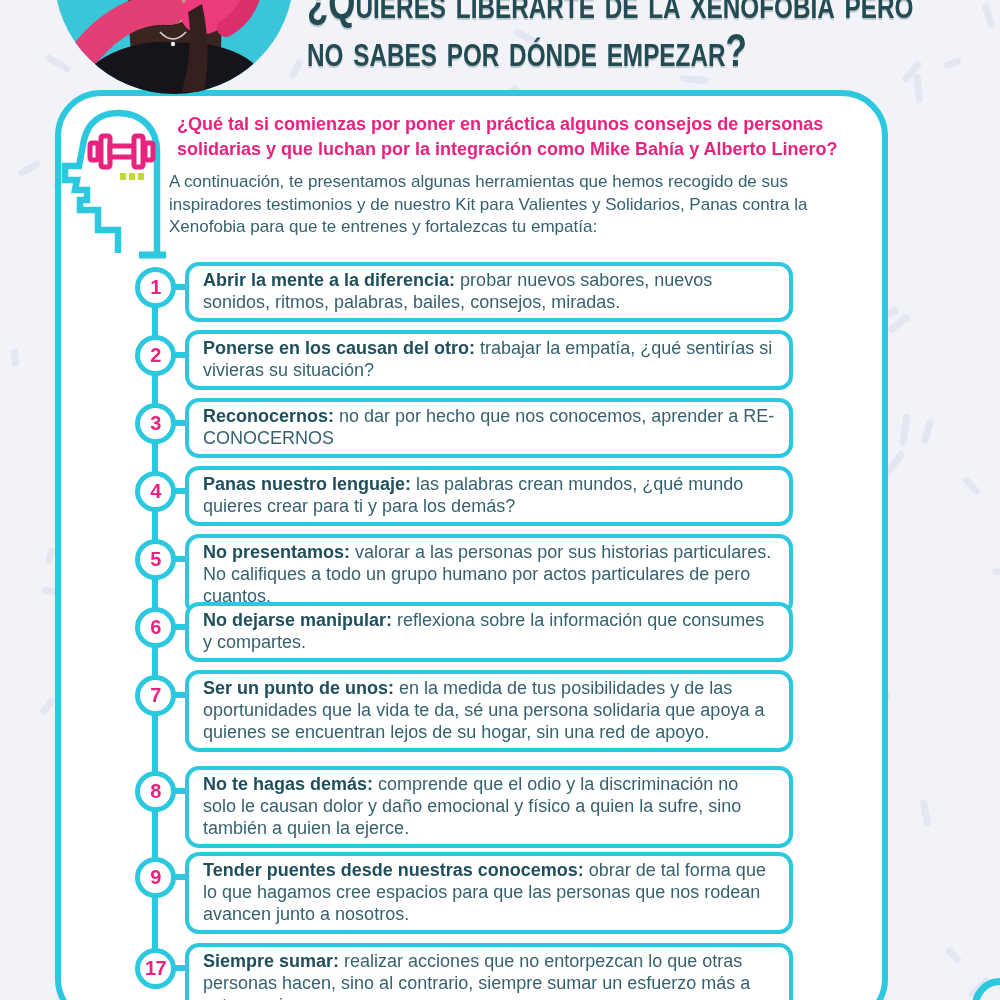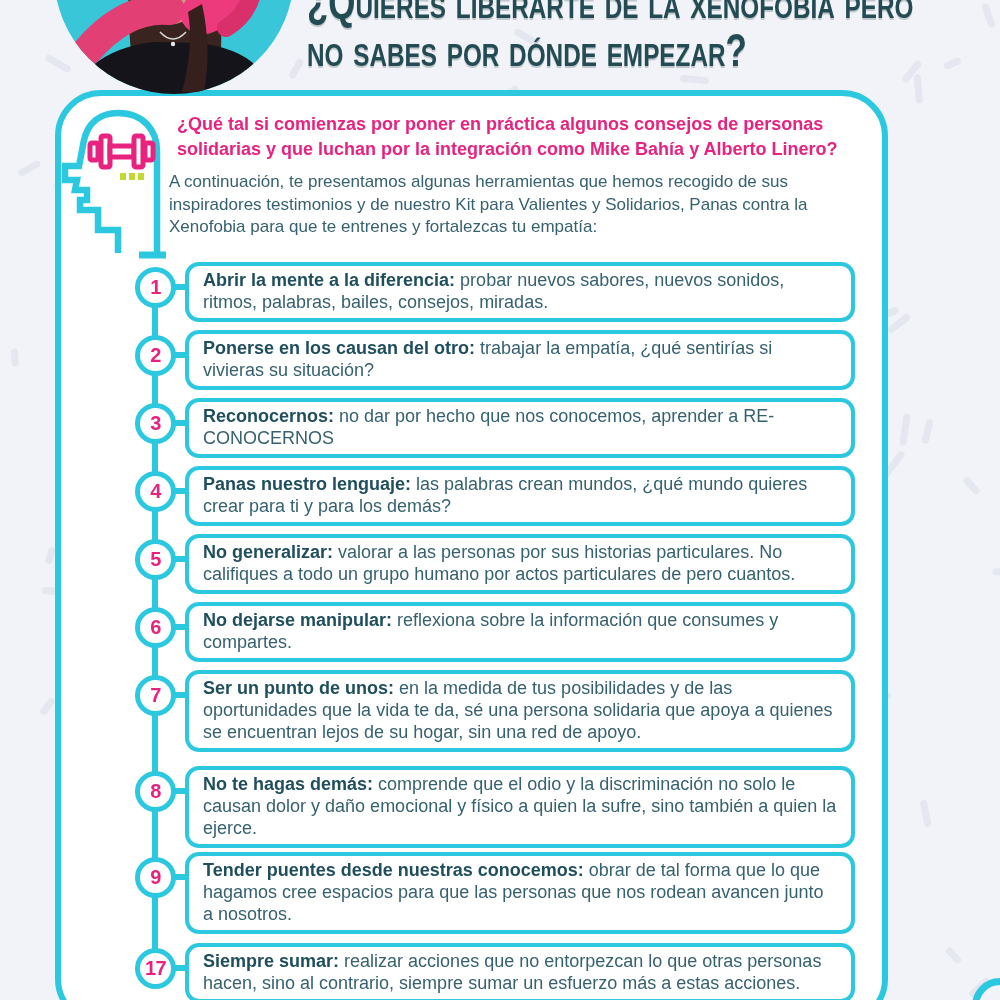--- a/index.html
+++ b/index.html
@@ -39,21 +39,21 @@
   .intro-paragraph{position:absolute;left:169px;top:171px;width:705px;z-index:6;
     color:var(--text);font-size:17px;line-height:22.5px;}
 
   .tips-line{position:absolute;left:152px;top:287px;width:6px;height:681px;background:var(--accent);z-index:5;}
 
   .tip{position:absolute;left:0;width:1000px;z-index:6;}
   .tip-stub{position:absolute;left:168px;top:22px;width:22px;height:6px;background:var(--accent);}
   .tip-circle{position:absolute;left:135px;top:5px;width:41px;height:41px;border-radius:50%;
     background:#fff;border:5px solid var(--accent);display:flex;align-items:center;justify-content:center;}
   .tip-num{color:var(--pink);font-weight:bold;font-size:20px;letter-spacing:-0.5px;}
-  .tip-box{position:absolute;left:185px;top:0;width:670px;background:#fff;border:4px solid var(--accent);
+  .tip-box{position:absolute;left:185px;top:0;width:608px;background:#fff;border:4px solid var(--accent);
     border-radius:14px;padding:3px 14px 5px 14px;font-size:18px;line-height:22px;color:var(--text);}
   .tip-title{font-weight:bold;color:var(--text-bold);}
 </style>
 </head>
 <body>
 
 <div class="canvas">
 
   <div class="confetti-layer" id="confetti-layer">
       <div class="confetti" style="width: 25.6177px; height: 7px; left: 442.773px; top: 850.99px; transform: rotate(120deg);"></div>
@@ -249,21 +249,21 @@
       <span class="tip-text">las palabras crean mundos, ¿qué mundo quieres crear para ti y para los demás?</span>
     </div>
     <div class="tip-circle">
       <span class="tip-num">4</span>
     </div>
   </div>
 
   <div class="tip" style="top: 534px;">
     <div class="tip-stub"></div>
     <div class="tip-box">
-      <span class="tip-title">No generalizar:</span>
+      <span class="tip-title">No presentamos:</span>
       <span> </span>
       <span class="tip-text">valorar a las personas por sus historias particulares. No califiques a todo un grupo humano por actos particulares de pero cuantos.</span>
     </div>
     <div class="tip-circle">
       <span class="tip-num">5</span>
     </div>
   </div>
 
   <div class="tip" style="top: 602px;">
     <div class="tip-stub"></div>

